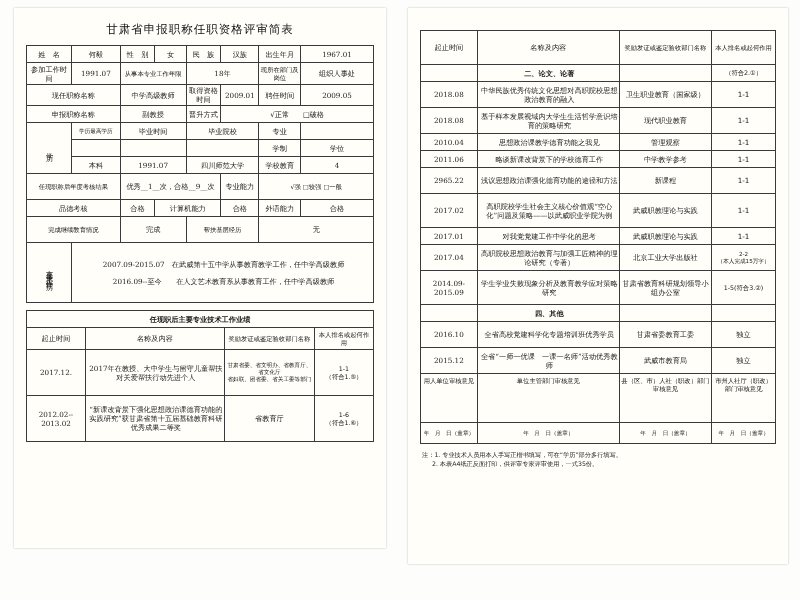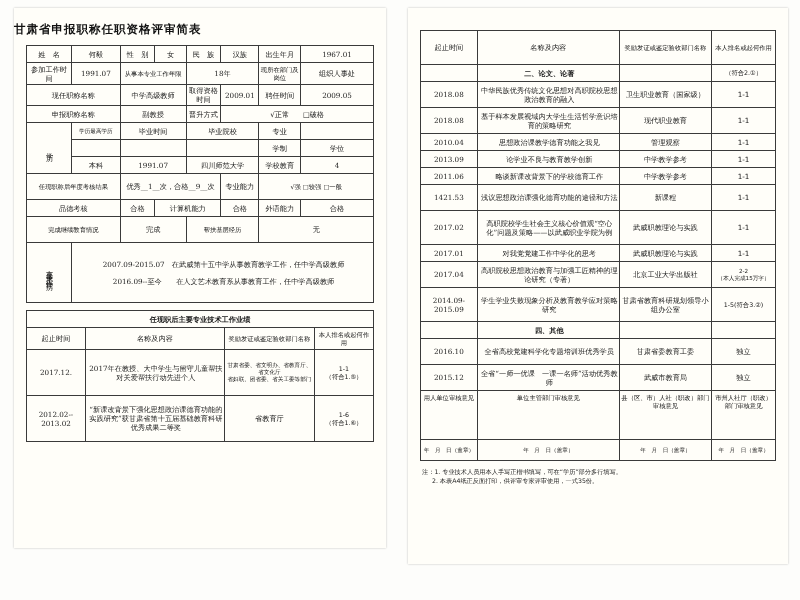--- a/index.html
+++ b/index.html
@@ -15,23 +15,23 @@
   
   .sheet{
     position:absolute;
     background:#fffef9;
     box-shadow:0 0 2px rgba(0,0,0,.25);
   }
   .sheet-left{left:14px;top:8px;width:372px;height:540px;}
   .sheet-right{left:408px;top:8px;width:380px;height:556px;}
 
   .doc-title{
-    text-align:left;
+    text-align:center;
     font-size:11.5px;
-    font-weight:bold;
+    font-weight:normal;
     letter-spacing:1px;
     margin:14px 0 8px 0;
     color:#111;
   }
 
   table{border-collapse:collapse;width:100%;}
   td,th{
     border:1px solid #3a3a3a;
     font-size:7.2px;
     text-align:center;
@@ -246,33 +246,27 @@
           <td class="hand">现代职业教育</td>
           <td>1-1</td>
         </tr>
         <tr class="tall">
           <td class="hand">2010.04</td>
           <td class="left hand">思想政治课教学德育功能之我见</td>
           <td class="hand">管理观察</td>
           <td>1-1</td>
         </tr>
         <tr class="tall">
-          <td class="hand">2013.09</td>
-          <td class="left hand">论学业不良与教育教学创新</td>
-          <td class="hand">中学教学参考</td>
-          <td>1-1</td>
-        </tr>
-        <tr class="tall">
           <td class="hand">2011.06</td>
           <td class="left hand">略谈新课改背景下的学校德育工作</td>
           <td class="hand">中学教学参考</td>
           <td>1-1</td>
         </tr>
         <tr class="t26">
-          <td class="hand">1421.53</td>
+          <td class="hand">2965.22</td>
           <td class="left hand">浅议思想政治课强化德育功能的途径和方法</td>
           <td class="hand">新课程</td>
           <td>1-1</td>
         </tr>
         <tr class="t34">
           <td class="hand">2017.02</td>
           <td class="left hand">高职院校学生社会主义核心价值观“空心化”问题及策略——以武威职业学院为例</td>
           <td class="hand">武威职教理论与实践</td>
           <td>1-1</td>
         </tr>

